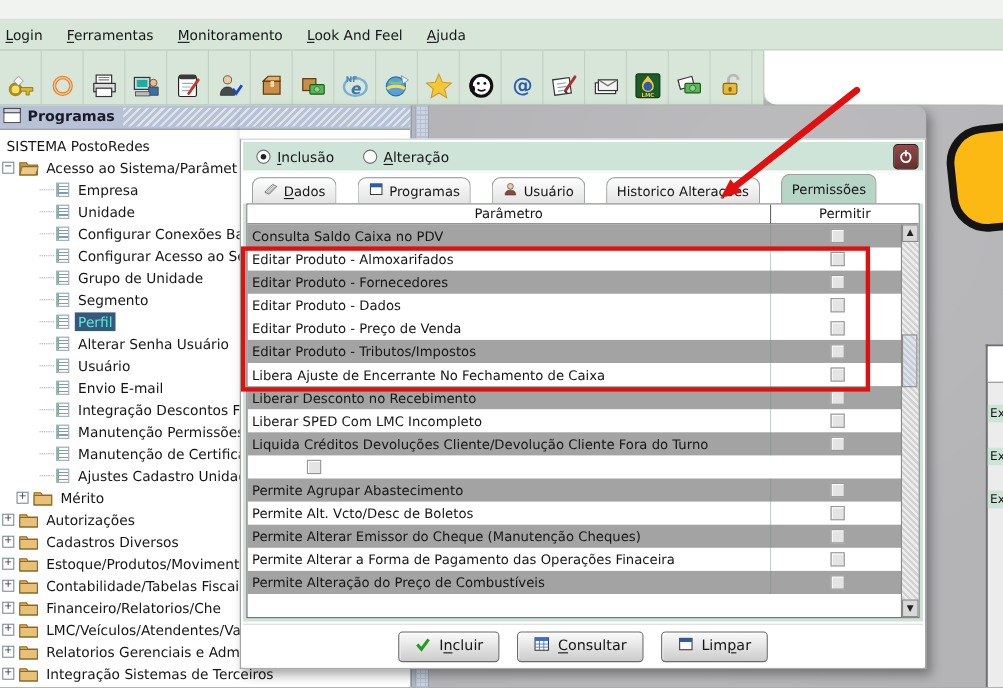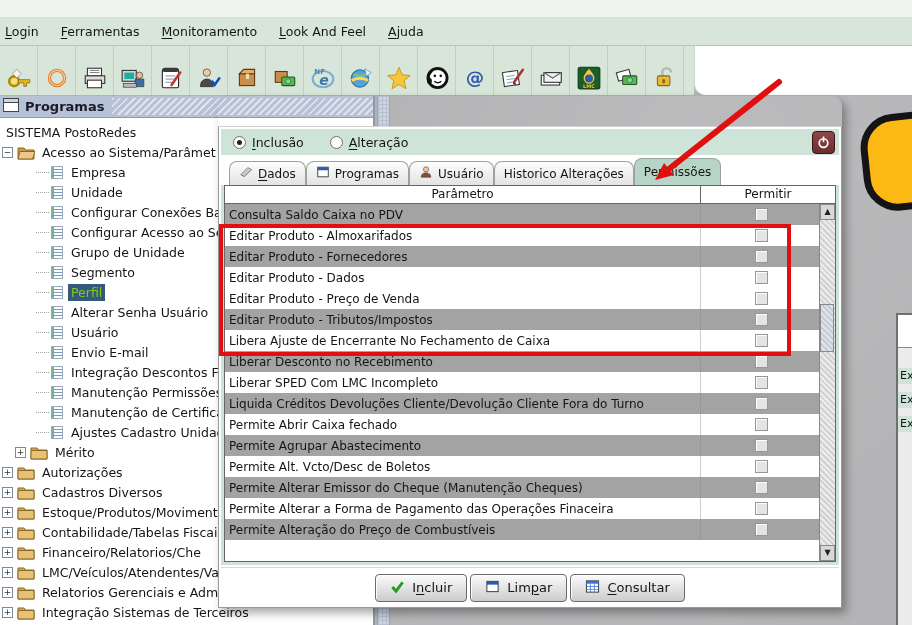--- a/index.html
+++ b/index.html
@@ -34,33 +34,33 @@
   .tree-body{padding-top:4px;overflow:hidden;height:506px}
   .titem{height:20px;display:flex;align-items:center;white-space:nowrap;font-size:12.5px;cursor:default}
   .expander{width:11px;height:11px;border:1px solid #7b8b9b;background:#fff;font-size:9px;line-height:8px;
             text-align:center;color:#333;margin-right:4px;flex:none}
   .conn{width:13px;border-top:1px dotted #9aa4ae;margin-right:2px;flex:none}
   .list-ic{width:12px;height:13px;flex:none;margin-right:5px;border:1px solid #9ab;background:
      linear-gradient(90deg,#7ab08a 0 2px,transparent 2px),
      repeating-linear-gradient(180deg,#fff 0 2px,#7a9ac8 2px 3px)}
   .fold{width:18px;height:15px;flex:none;margin-right:4px}
   .tlabel{padding:1px 3px}
-  .tlabel.sel{background:#35587e;color:#84cc16}
+  .tlabel.sel{background:#35587e;color:#5eead4}
 
   .splitter{left:377px;top:96px;width:13px;height:529px;background:#ccd4e0;border-left:1px solid #99a5b5;
     border-right:1px solid #99a5b5;z-index:0;
     background-image:repeating-linear-gradient(0deg,#b6c0d0 0 1px,transparent 1px 4px),
                      repeating-linear-gradient(90deg,#b6c0d0 0 1px,transparent 1px 4px)}
 
   
   .right-window{left:896px;top:313px;width:16px;height:312px;background:#ececec;border-left:2px solid #6f6f6f;
                 border-top:2px solid #6f6f6f;z-index:2}
   .rw-head{height:33px;background:#fff;border-bottom:1px solid #8a8a8a}
   .rw-rows{padding-top:20px}
-  .rw-row{height:16px;background:#cfe4d8;margin-bottom:8px;font-size:11px;line-height:16px;padding-left:2px;overflow:hidden}
+  .rw-row{height:16px;background:#cfe4d8;margin-bottom:23px;font-size:11px;line-height:16px;padding-left:2px;overflow:hidden}
   .blob{left:862px;top:111px;width:120px;height:97px;background:#fdb913;border:7px solid #141414;
         border-radius:34px;transform:rotate(-6deg);z-index:3}
 
   
   .dialog{left:218px;top:96px;width:624px;height:512px;z-index:10;box-shadow:4px 5px 10px rgba(0,0,0,.35);
           border-radius:10px 10px 0 0}
   .dlg-title{position:relative;height:30px;background:linear-gradient(#fbfbfb,#d6d6d6);border:1px solid #9a9a9a;
              border-bottom:none;border-radius:10px 10px 0 0;display:flex;align-items:center;justify-content:center;
              font-weight:bold;font-size:14.5px;color:#2a2a2a}
   .dlg-close{position:absolute;right:8px;top:3px;width:24px;height:24px;border-radius:50%;background:#e3e3e3;
@@ -68,21 +68,21 @@
   .dlg-body{position:absolute;top:30px;left:0;right:0;bottom:0;background:#fff;border:1px solid #9a9a9a;
             border-top:1px solid #cfcfcf;padding:2px}
   .mode-bar{position:relative;height:28px;background:#cfe4d8;border-bottom:2px solid #fff;display:flex;
             align-items:center;gap:26px;padding-left:12px;font-size:12.5px}
   .radio-wrap{display:flex;align-items:center;gap:6px}
   .radio{width:13px;height:13px;border-radius:50%;border:1px solid #6f6f6f;background:#fdfdfd;position:relative}
   .radio.on:after{content:"";position:absolute;left:3px;top:3px;width:5px;height:5px;border-radius:50%;background:#222}
   .power-btn{position:absolute;right:4px;top:2px;width:23px;height:23px;background:linear-gradient(#8d4a4a,#6b2e2e);
              border:1px solid #3c1414;border-radius:4px;display:flex;align-items:center;justify-content:center}
   .power-btn svg{width:15px;height:15px}
-  .tab-strip{height:28px;background:#fff;display:flex;align-items:flex-end;padding-left:8px;gap:0}
+  .tab-strip{height:28px;background:#fff;display:flex;align-items:flex-end;padding-left:8px;gap:19px}
   .tab{height:24px;display:flex;align-items:center;gap:5px;padding:0 9px;border:1px solid #9aa49c;border-bottom:none;
        border-radius:8px 8px 0 0;background:linear-gradient(#fdfdfd,#e3e3e3);font-size:12px;cursor:default}
   .tab svg{width:14px;height:14px}
   .tab.selected{background:#b7d5c6;height:27px}
   .table-wrap{position:absolute;top:58px;left:2px;right:2px;height:380px;background:#cfe4d8;padding:0 3px 3px 3px}
   .ptable{position:relative;background:#fff;border:1px solid #666;height:377px}
   .thead{height:18px;display:flex;border-bottom:1px solid #666;font-size:12px;background:#fff}
   .th-param{width:476px;border-right:1px solid #666;text-align:center;line-height:17px}
   .th-perm{width:134px;text-align:center;line-height:17px}
   .trow{height:21px;display:flex;align-items:center;font-size:12px}
@@ -91,21 +91,21 @@
             overflow:hidden;height:100%;display:flex;align-items:center}
   .td-perm{width:120px;display:flex;justify-content:center}
   .cbx{width:13px;height:13px;background:#e4e4e4;border:1px solid #979797;box-shadow:inset 1px 1px 0 #fff}
   .vscroll{position:absolute;right:0;top:18px;bottom:0;width:16px;border-left:1px solid #888;
            background:repeating-linear-gradient(45deg,#d2d2d2 0 2px,#ececec 2px 4px)}
   .sbtn{height:16px;background:#d8d8d8;border:1px solid #8a8a8a;font-size:8px;line-height:14px;text-align:center;color:#222}
   .sbtn.down{position:absolute;bottom:0;left:0;right:0}
   .sthumb{position:absolute;left:0;top:100px;width:14px;height:48px;border:1px solid #8a8a8a;
           background:repeating-linear-gradient(45deg,#c6cdd7 0 2px,#dfe4eb 2px 4px)}
   .btn-bar{position:absolute;bottom:0;left:2px;right:2px;height:40px;background:#fff;display:flex;
-           justify-content:center;align-items:center;gap:3px;border-top:1px solid #dadada}
+           justify-content:center;align-items:center;gap:16px;border-top:1px solid #dadada}
   .dbtn{height:28px;padding:0 14px;display:flex;align-items:center;gap:7px;border:1px solid #6a6a6a;border-radius:4px;
         background:linear-gradient(#fbfbfb,#cccccc);font-size:13px;box-shadow:inset 1px 1px 0 rgba(255,255,255,.9)}
   .dbtn svg{width:15px;height:15px}
 
   
   .red-rect{left:219px;top:224px;width:572px;height:132px;border:4px solid #e01010;z-index:30;pointer-events:none}
   .arrow-svg{left:0;top:0;width:912px;height:625px;z-index:31;pointer-events:none}
   u{text-underline-offset:2px}
 </style>
 </head>
@@ -547,21 +547,20 @@
                   <div class="cbx"></div>
                 </div>
               </div>
               <div class="trow green">
                 <div class="td-param">Liquida Créditos Devoluções Cliente/Devolução Cliente Fora do Turno</div>
                 <div class="td-perm">
                   <div class="cbx"></div>
                 </div>
               </div>
               <div class="trow">
-                <div class="td-param">Permite Abrir Caixa fechado</div>
                 <div class="td-perm">
                   <div class="cbx"></div>
                 </div>
               </div>
               <div class="trow green">
                 <div class="td-param">Permite Agrupar Abastecimento</div>
                 <div class="td-perm">
                   <div class="cbx"></div>
                 </div>
               </div>
@@ -596,36 +595,36 @@
             <div class="sbtn down">▼</div>
           </div>
         </div>
       </div>
       <div class="btn-bar">
           <div class="dbtn">
             <span><svg viewBox="0 0 16 16">
                 <path d="M2.5 8.5l4 4.5 7-9.5" fill="none" stroke="#1f9e1f" stroke-width="3"></path>
               </svg></span>
             <span>I<u>n</u>cluir</span>
-          </div>
-          <div class="dbtn">
-            <span><svg viewBox="0 0 16 16">
-                <rect x="2" y="2.5" width="12" height="11" fill="#fff" stroke="#333"></rect>
-                <rect x="2" y="2.5" width="12" height="3.5" fill="#2a5db0"></rect>
-              </svg></span>
-            <span>Lim<u>p</u>ar</span>
           </div>
           <div class="dbtn">
             <span><svg viewBox="0 0 16 16">
                 <rect x="1.5" y="2" width="13" height="12" fill="#fff" stroke="#333"></rect>
                 <rect x="1.5" y="2" width="13" height="3" fill="#3a6ed0"></rect>
                 <path d="M1.5 8h13M1.5 11h13M5.8 5v9M10 5v9" stroke="#3a6ed0" stroke-width=".8"></path>
               </svg></span>
             <span><u>C</u>onsultar</span>
           </div>
+          <div class="dbtn">
+            <span><svg viewBox="0 0 16 16">
+                <rect x="2" y="2.5" width="12" height="11" fill="#fff" stroke="#333"></rect>
+                <rect x="2" y="2.5" width="12" height="3.5" fill="#2a5db0"></rect>
+              </svg></span>
+            <span>Lim<u>p</u>ar</span>
+          </div>
         </div>
     </div>
   </div>
 
   <div class="abs red-rect"></div>
   <svg class="abs arrow-svg" viewBox="0 0 912 625">
     <line x1="779" y1="82" x2="669" y2="169" stroke="#e01010" stroke-width="6" stroke-linecap="round"></line>
     <polygon points="655,180 664,163 674,175" fill="#e01010"></polygon>
   </svg>
 </div>

